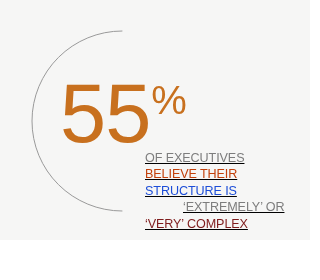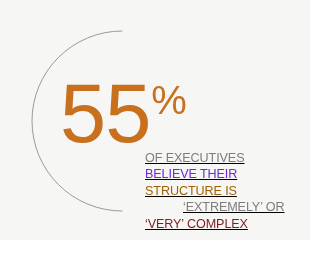--- a/index.html
+++ b/index.html
@@ -88,19 +88,19 @@
     <path d="M 122 31 A 90 90 0 1 0 122 211" fill="none" stroke="#9a9a9a" stroke-width="1" stroke-linecap="round"></path>
   </svg>
 
   <div id="stat-group">
     <span id="stat-number" style="color: rgb(200, 112, 30);">55</span>
     <span id="stat-symbol" style="color: rgb(200, 112, 30);">%</span>
   </div>
 
   <div id="caption">
     <span class="caption-line" style="color: rgb(125, 125, 125);">OF EXECUTIVES</span>
-    <span class="caption-line" style="color: #6d28d9;">BELIEVE THEIR</span>
-    <span class="caption-line" style="color: #a16207;">STRUCTURE IS</span>
+    <span class="caption-line" style="color: #c2410c;">BELIEVE THEIR</span>
+    <span class="caption-line" style="color: #1d4ed8;">STRUCTURE IS</span>
     <span class="caption-line" style="color: rgb(125, 125, 125); margin-left: 38px;">‘EXTREMELY’ OR</span>
     <span class="caption-line" style="color: #7f1d1d;">‘VERY’ COMPLEX</span>
   </div>
 
 </div>
 
 </body></html>

